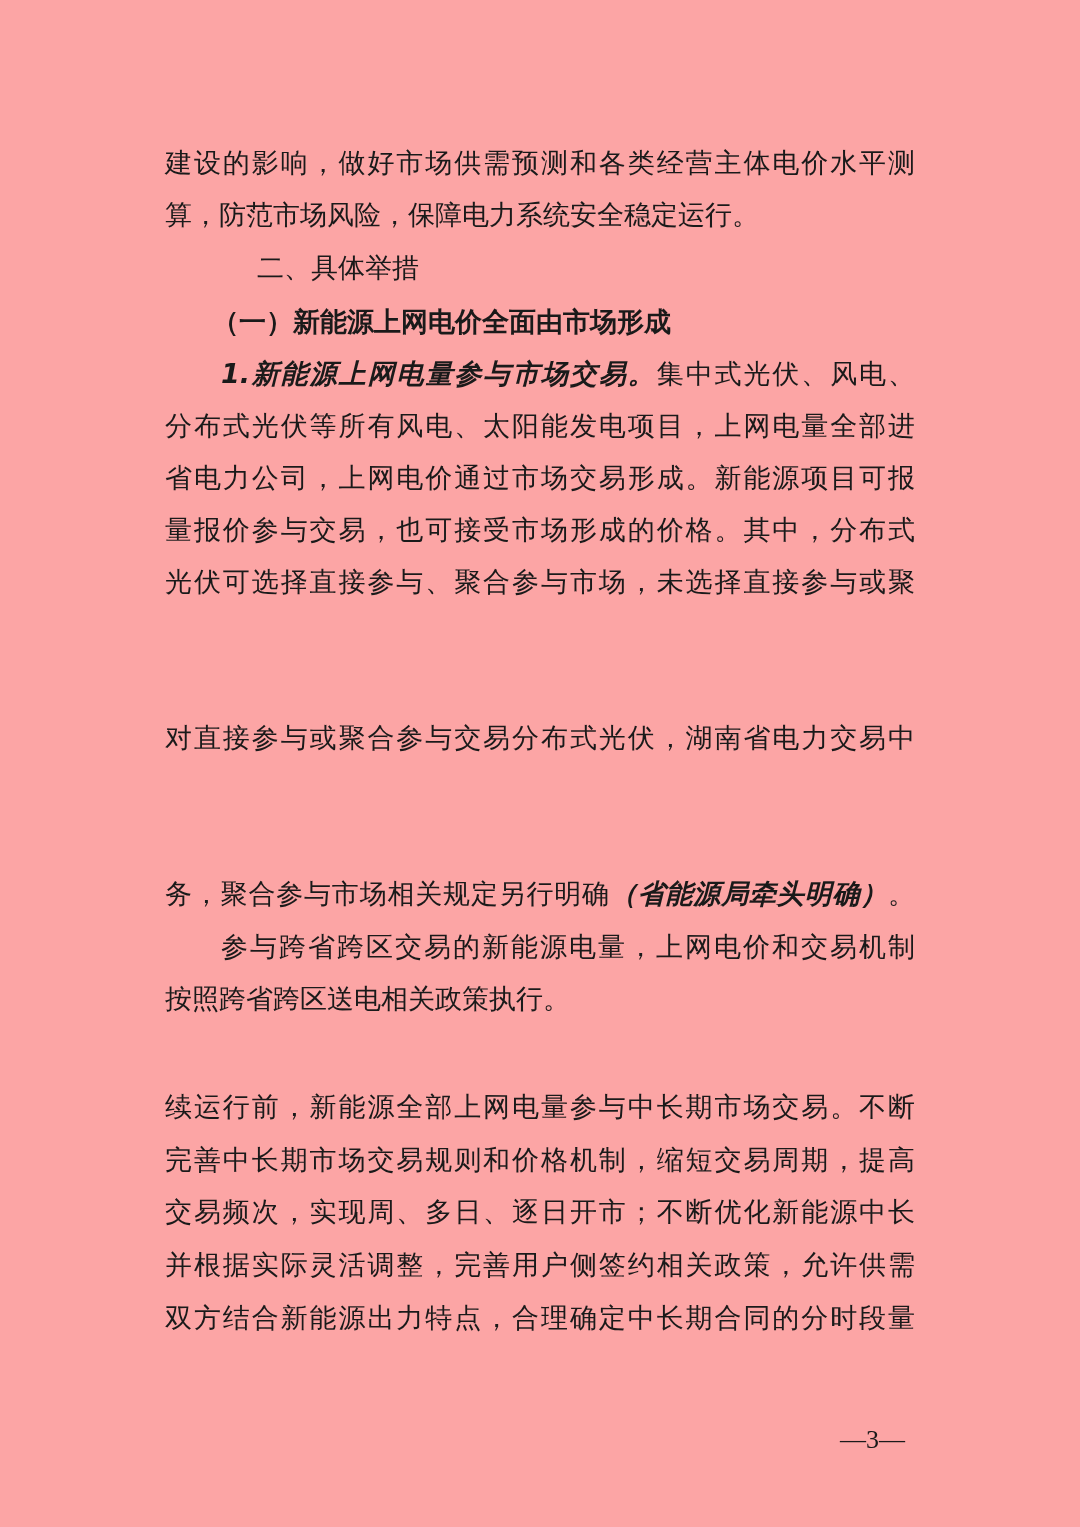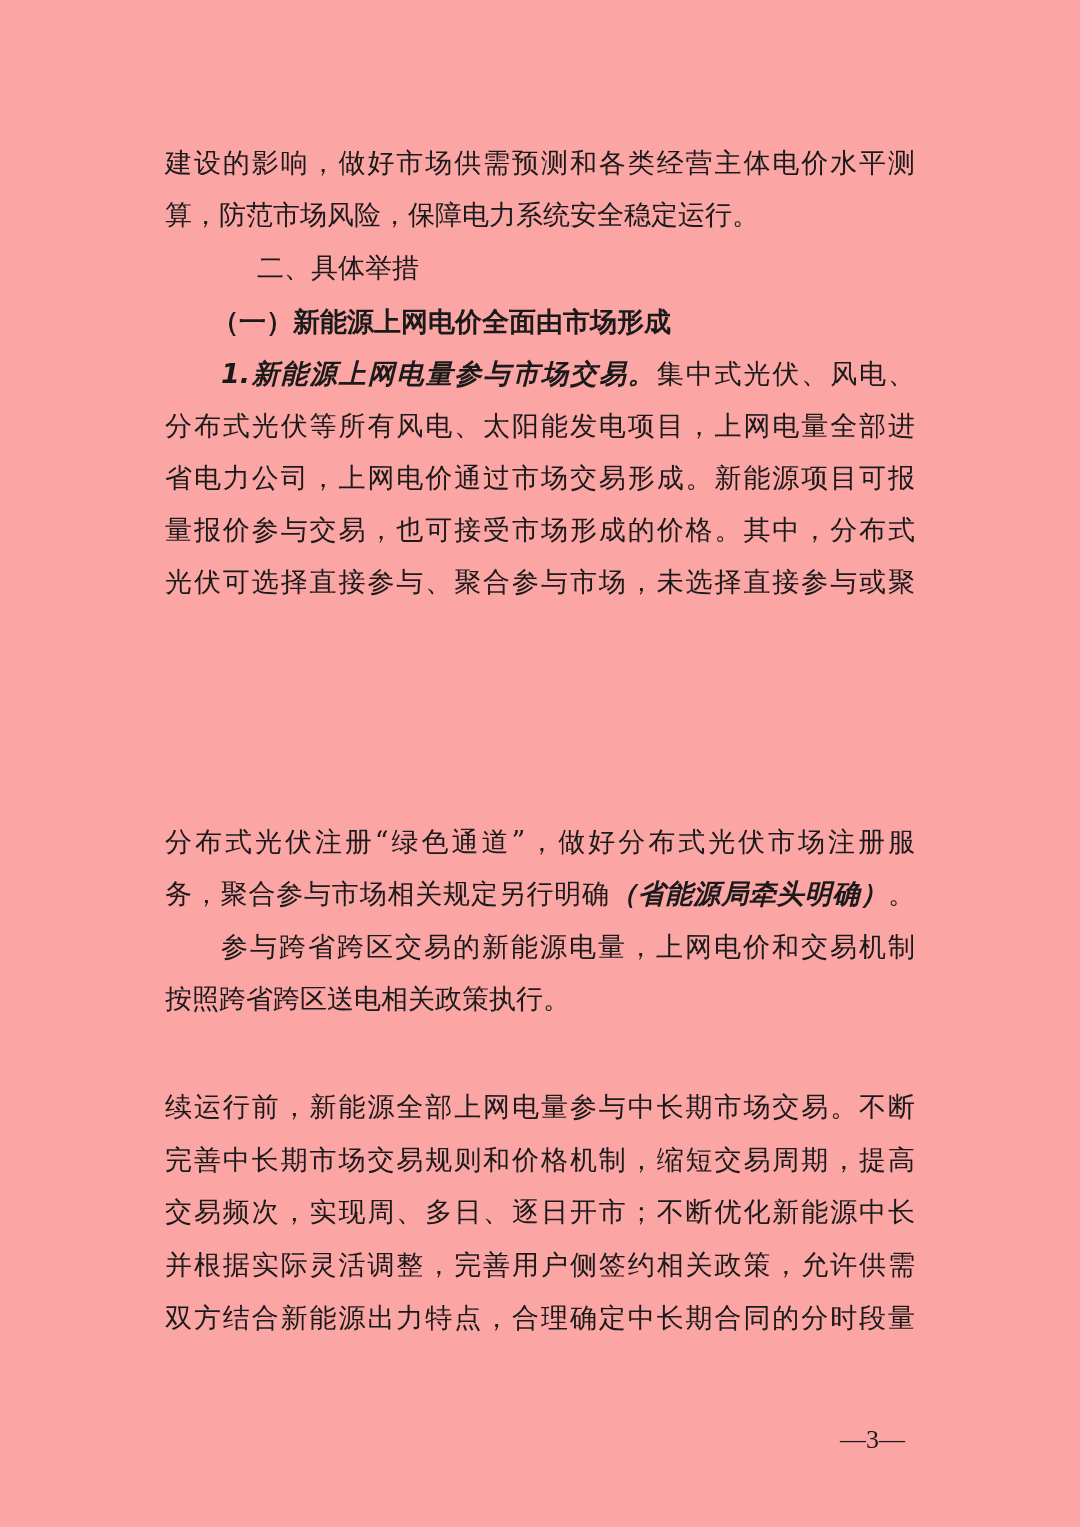--- a/index.html
+++ b/index.html
@@ -28,21 +28,21 @@
 
   <div class="line sub-heading" style="top:302px; width:520px">（一）新能源上网电价全面由市场形成</div>
 
   <div class="line indent" style="top:354px">
     <span class="bold">1.新能源上网电量参与市场交易。</span><span>集中式光伏、风电、</span>
   </div>
   <div class="line" style="top:406px">分布式光伏等所有风电、太阳能发电项目，上网电量全部进</div>
   <div class="line" style="top:458px">省电力公司，上网电价通过市场交易形成。新能源项目可报</div>
   <div class="line" style="top:510px">量报价参与交易，也可接受市场形成的价格。其中，分布式</div>
   <div class="line" style="top:562px">光伏可选择直接参与、聚合参与市场，未选择直接参与或聚</div>
-  <div class="line" style="top:822px">分布式光伏注册“绿色通道”，做好分布式光伏市场注册服</div>
+  <div class="line" style="top:718px">对直接参与或聚合参与交易分布式光伏，湖南省电力交易中</div>
   <div class="line" style="top:874px">
     <span>务，聚合参与市场相关规定另行明确</span><span class="bold">（省能源局牵头明确）</span><span>。</span>
   </div>
 
   <div class="line indent" style="top:927px">参与跨省跨区交易的新能源电量，上网电价和交易机制</div>
   <div class="line last" style="top:979px">按照跨省跨区送电相关政策执行。</div>
 
   <div class="line" style="top:1087px">续运行前，新能源全部上网电量参与中长期市场交易。不断</div>
   <div class="line" style="top:1140px">完善中长期市场交易规则和价格机制，缩短交易周期，提高</div>
   <div class="line" style="top:1192px">交易频次，实现周、多日、逐日开市；不断优化新能源中长</div>

